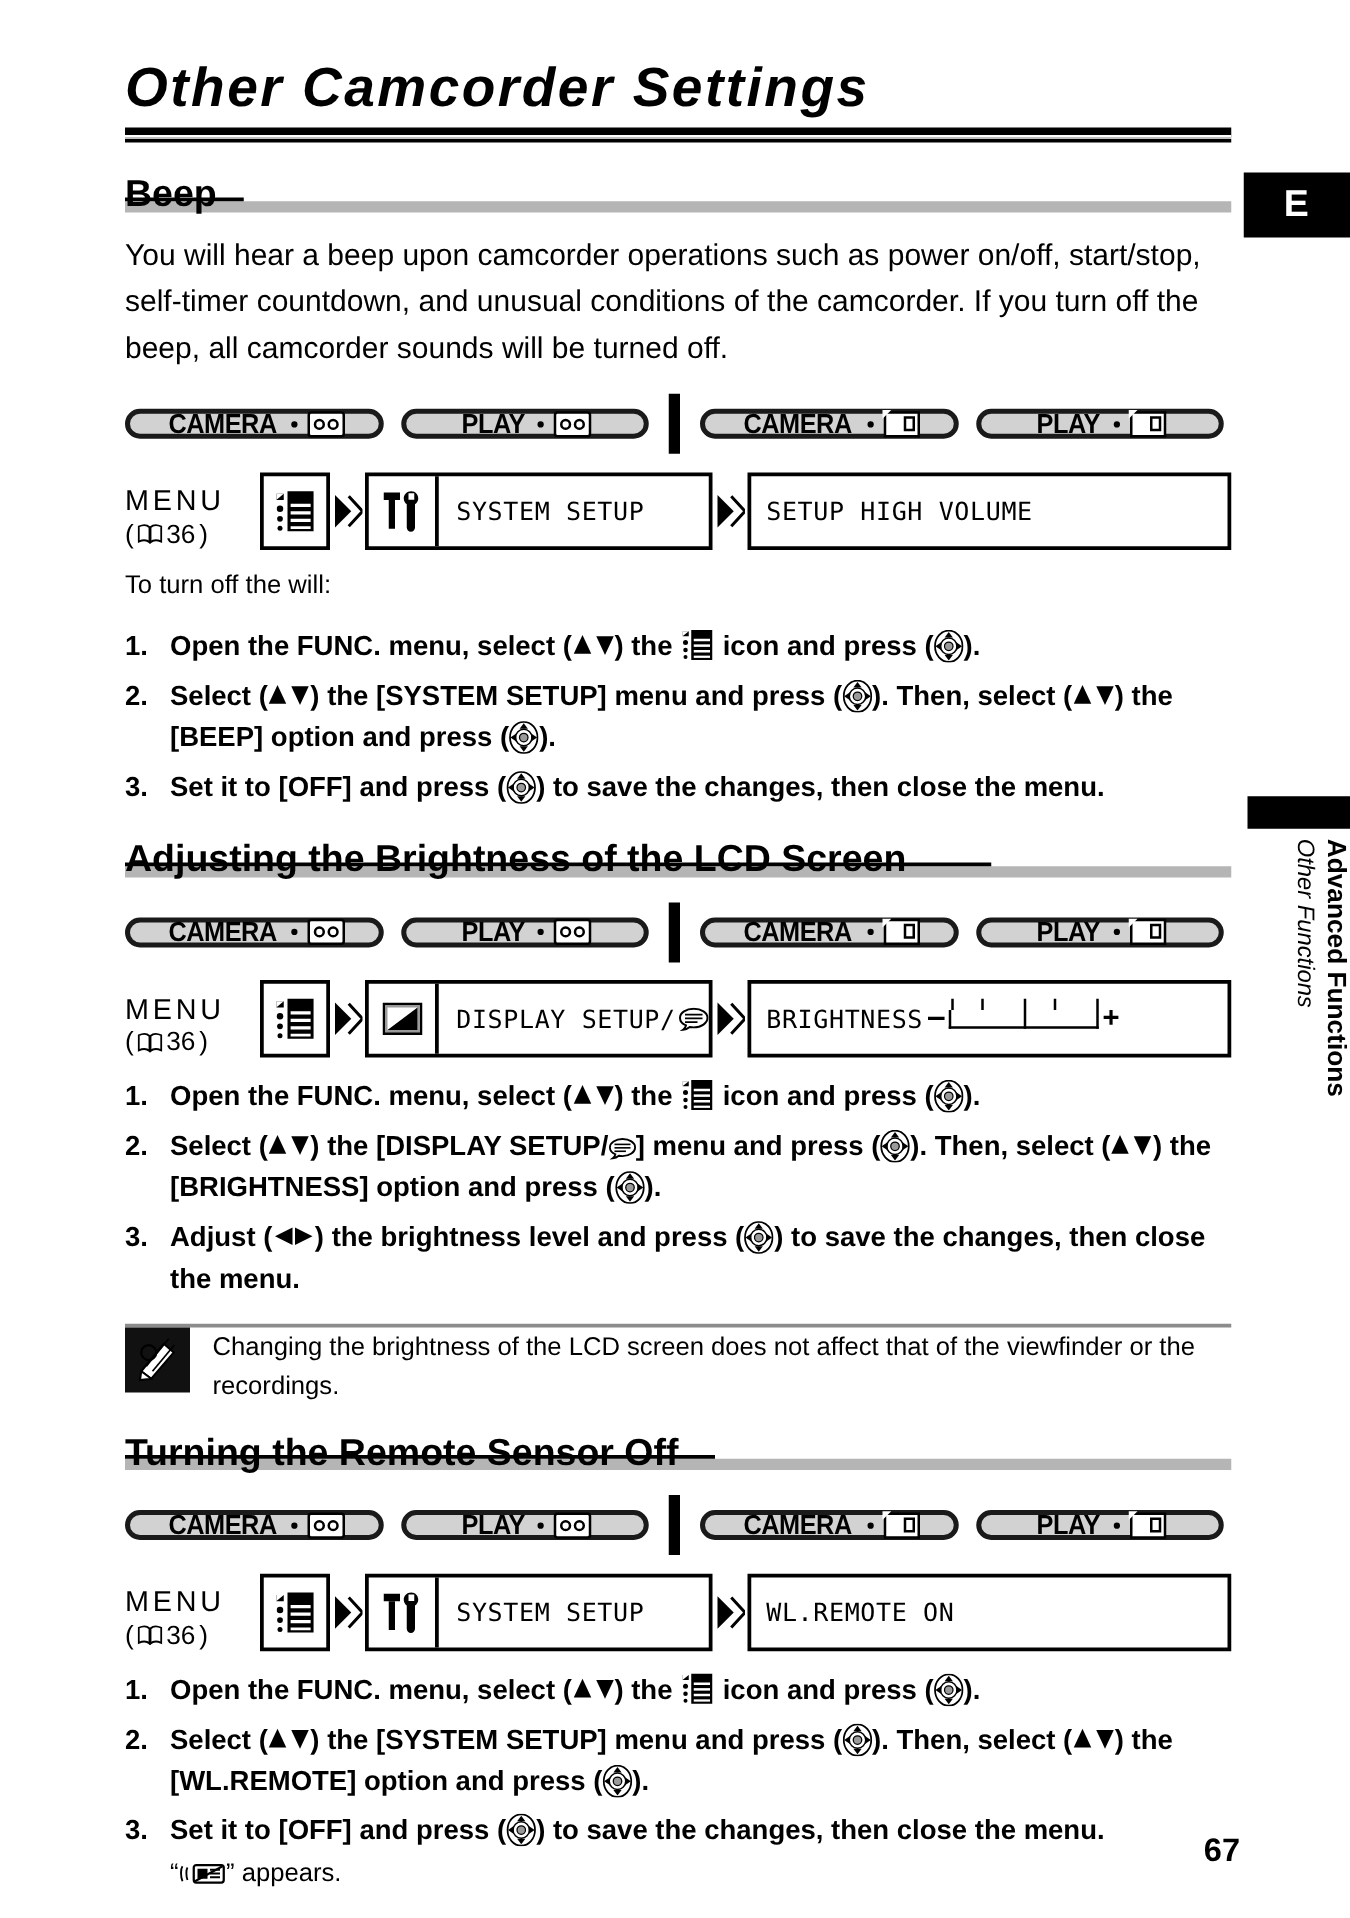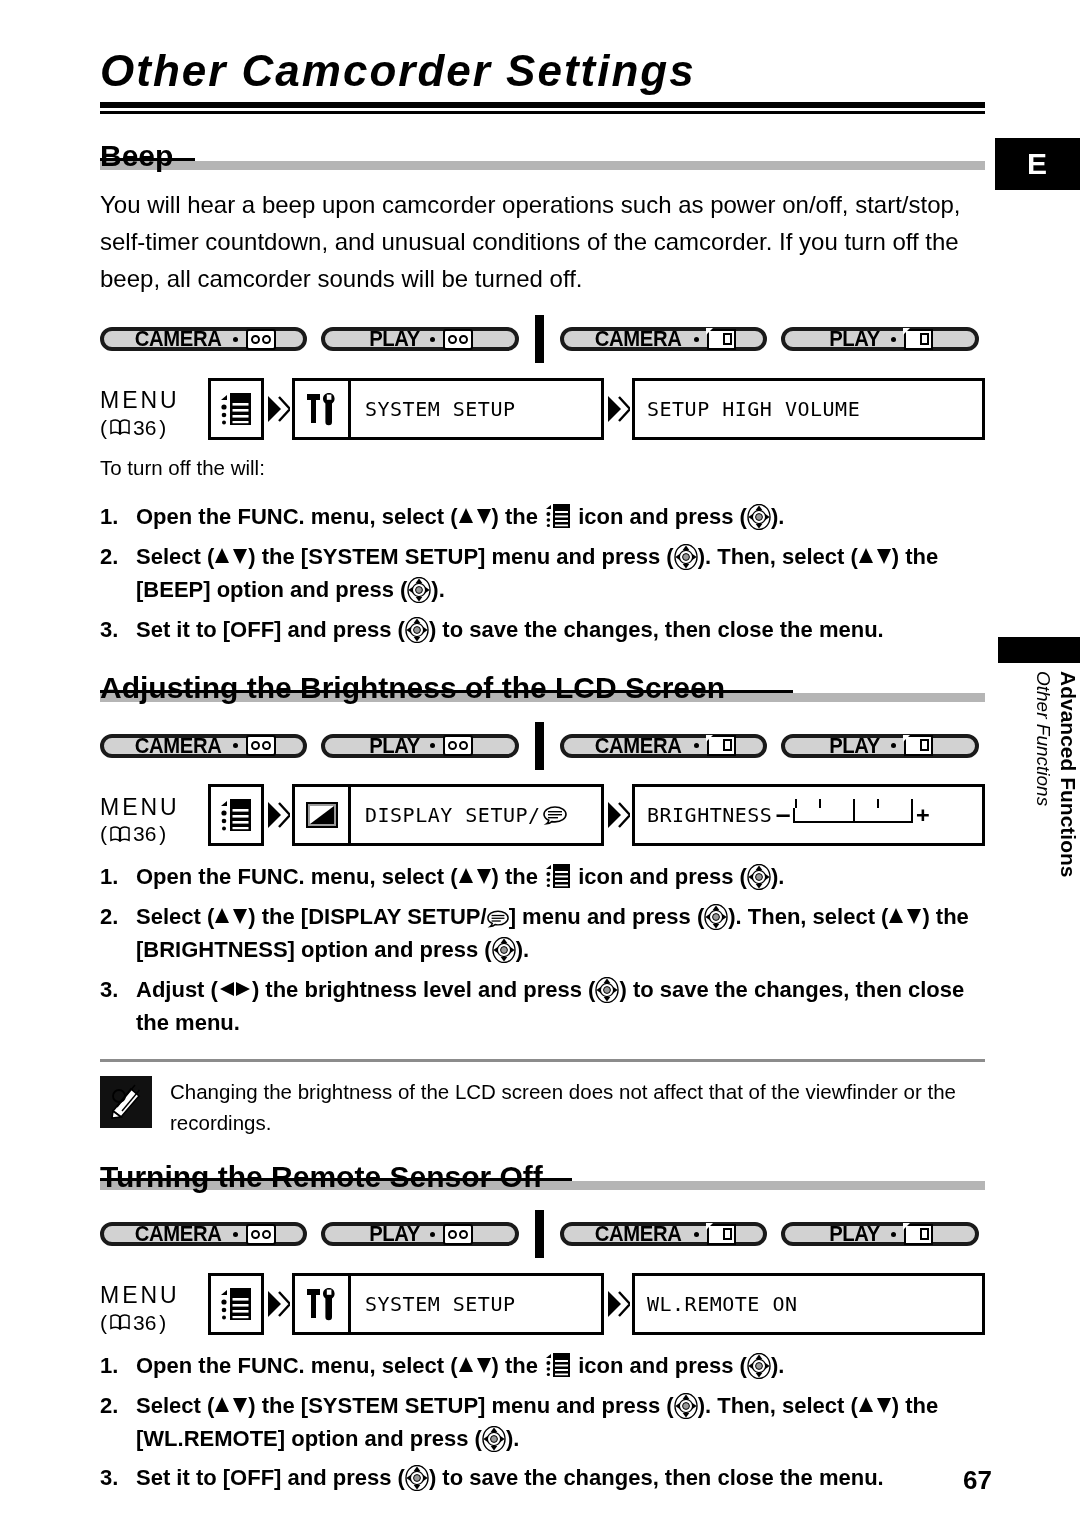--- a/index.html
+++ b/index.html
@@ -224,21 +224,21 @@
     flex: 0 0 28px;
     align-self: center;
     display: flex;
     justify-content: center;
     align-items: center;
   }
   .arrow svg { display: block; }
 
   .fbox-mid {
     flex: 0 0 auto;
-    width: 312px;
+    width: 278px;
   }
   .fbox-mid .ico-cell {
     width: 56px;
     flex: 0 0 56px;
     display: flex;
     align-items: center;
     justify-content: center;
     border-right: 3px solid #000;
     height: 100%;
     box-sizing: border-box;
@@ -362,21 +362,20 @@
 
   
   .note-rule {
     height: 3px;
     background: #8c8c8c;
     margin-top: 20px;
   }
   .note {
     display: flex;
     align-items: flex-start;
-    margin-top: 14px;
     gap: 18px;
   }
   .note .badge {
     width: 52px; height: 52px;
     background: #111;
     flex: 0 0 52px;
     display: flex;
     align-items: center;
     justify-content: center;
   }
@@ -991,19 +990,33 @@
         <span class="num">3.</span>
         <span class="step-body">Set it to [OFF] and press (<span class="ic-joy"><svg viewBox="0 0 24 26" width="24" height="26">
                 <ellipse cx="12" cy="13" rx="11" ry="12.5" fill="none" stroke="#000" stroke-width="1.4"></ellipse>
                 <circle cx="12" cy="13" r="6.6" fill="none" stroke="#000" stroke-width="1.2"></circle>
                 <circle cx="12" cy="13" r="3.4" fill="#9a9a9a" stroke="#000" stroke-width="1"></circle>
                 <path d="M12 1.6 L15.3 6 L8.7 6 Z" fill="#000"></path>
                 <path d="M12 24.4 L8.7 20 L15.3 20 Z" fill="#000"></path>
                 <path d="M1.3 13 L6 9.8 L6 16.2 Z" fill="#000"></path>
                 <path d="M22.7 13 L18 16.2 L18 9.8 Z" fill="#000"></path>
               </svg></span>) to save the changes, then close the menu.</span>
+        <div style="font-weight:normal;font-size:20.5px;margin-top:2px">
+          <span>“</span><span class="ic-remoteoff">
+            <svg viewBox="0 0 38 20" width="38" height="20">
+              <path d="M3 4c-1.6 2.2-1.6 8 0 12" fill="none" stroke="#000" stroke-width="1.5"></path>
+              <path d="M7 5c-1.2 1.8-1.2 7 0 10" fill="none" stroke="#000" stroke-width="1.5"></path>
+              <rect x="12" y="3" width="24" height="14" rx="2" fill="#fff" stroke="#000" stroke-width="1.8"></rect>
+              <rect x="15" y="6" width="8" height="8" fill="#000"></rect>
+              <rect x="25" y="6" width="8" height="1.6" fill="#000"></rect>
+              <rect x="25" y="9" width="8" height="1.6" fill="#000"></rect>
+              <rect x="25" y="12" width="8" height="1.6" fill="#000"></rect>
+              <path d="M13 16 L35 4" stroke="#000" stroke-width="1.6"></path>
+            </svg>
+          </span><span>” appears.</span>
+        </div>
       </li>
     </ol>
 
   </div>
 
   <div class="pageno">67</div>
 </div>
 
 </body></html>

